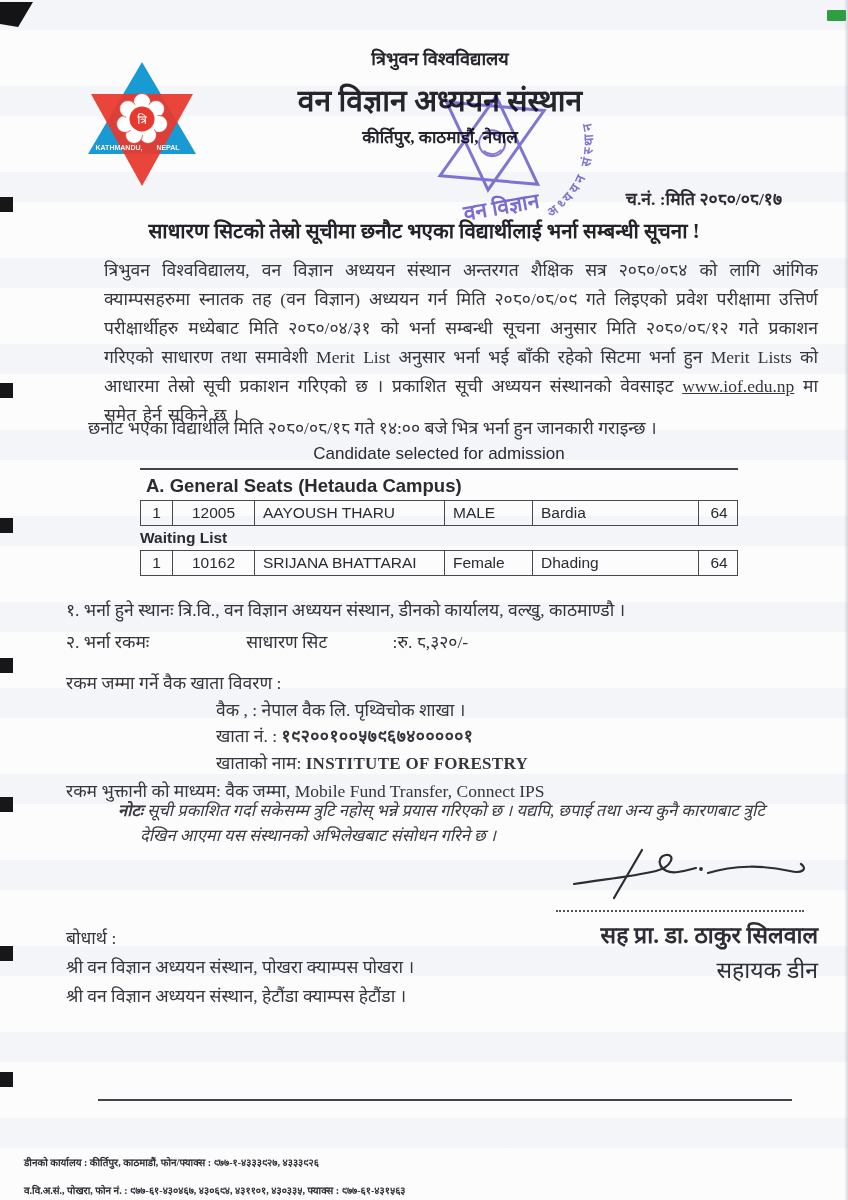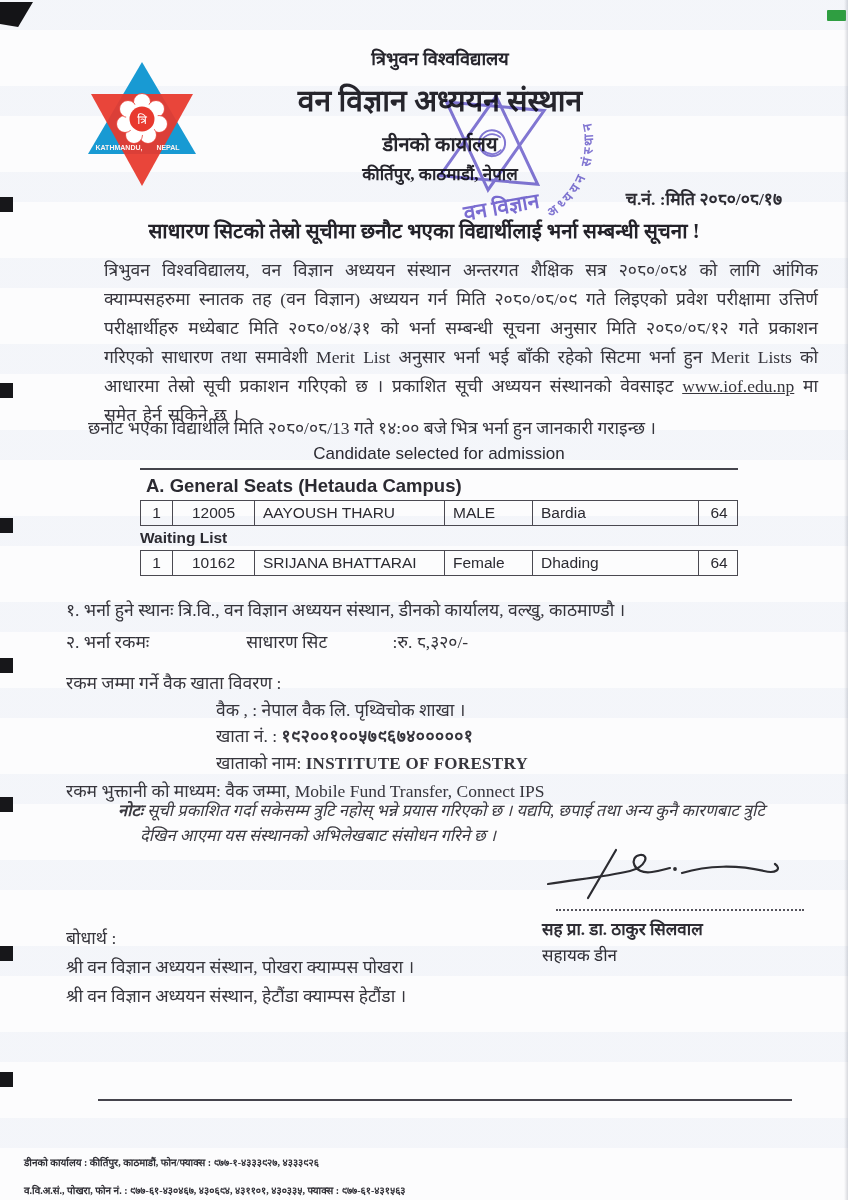--- a/index.html
+++ b/index.html
@@ -66,21 +66,21 @@
   .bank .ind{padding-left:150px;}
   .acct-num{font-weight:600;letter-spacing:.5px;}
   .acct-name{font-weight:700;font-size:17px;letter-spacing:.3px;}
   .payline{margin-top:1px;}
 
   .note{left:118px;top:798px;width:630px;font-size:16.5px;line-height:25px;
     font-style:italic;padding-left:22px;text-indent:-22px;color:#3a3940;}
   .note b{font-weight:700;}
 
   
-  .sig{left:542px;top:846px;width:276px;text-align:left;font-size:17px;color:#2e2d34;}
+  .sig{left:542px;top:846px;width:276px;text-align:right;font-size:23px;color:#2e2d34;}
   .sig-dots{width:248px;margin:0 auto;border-bottom:2.5px dotted #55545c;height:2px;}
   .sig-name{margin-top:6px;font-weight:600;}
   .sig-post{margin-top:3px;}
 
   .cc{left:66px;top:924px;width:600px;font-size:17.5px;line-height:29px;}
 
   
   .f-rule{left:98px;top:1099px;width:694px;border-top:2px solid #45444c;height:0;}
   .footer{left:24px;top:1105px;width:800px;text-align:left;font-size:10px;
     line-height:28px;font-weight:600;color:#2f2e35;margin-top:44px;}
@@ -121,21 +121,20 @@
         <text x="60" y="68" text-anchor="middle" font-size="12" fill="#ffffff" font-family="Liberation Serif, DejaVu Serif, serif">त्रि</text>
       </g>
       <text x="37" y="94" text-anchor="middle" font-size="7" font-weight="bold" fill="#fff2f0" font-family="Liberation Sans, DejaVu Sans, sans-serif">KATHMANDU,</text>
       <text x="86" y="94" text-anchor="middle" font-size="7" font-weight="bold" fill="#fff2f0" font-family="Liberation Sans, DejaVu Sans, sans-serif">NEPAL</text>
     </svg>
   </div>
 
   <div class="abs h-center">
     <div class="h-uni">त्रिभुवन विश्वविद्यालय</div>
     <div class="h-inst">वन विज्ञान अध्ययन संस्थान</div>
-    <div class="h-office">डीनको कार्यालय</div>
     <div class="h-addr">कीर्तिपुर, काठमाडौं, नेपाल</div>
   </div>
 
   <div class="abs stamp">
     <svg viewBox="0 0 210 145" width="210" height="145">
       <g stroke="#6455c9" fill="none" stroke-width="3">
         <polygon points="103,8 152,92 54,92" transform="rotate(8 103 55)"></polygon>
         <polygon points="103,102 54,18 152,18" transform="rotate(8 103 55)"></polygon>
         <circle cx="103" cy="55" r="13" stroke-width="2"></circle>
         <path d="M94 50 q9 -8 18 0 M94 62 q9 8 18 0" stroke-width="1.6"></path>
@@ -151,21 +150,21 @@
   <div class="abs refrow">
     <span>च.नं. :</span>
     <span>मिति २०८०/०८/१७</span>
   </div>
 
   <h1 class="abs subject">साधारण सिटको तेस्रो सूचीमा छनौट भएका विद्यार्थीलाई भर्ना सम्बन्धी सूचना !</h1>
 
   <p class="abs para1">
     <span>त्रिभुवन विश्वविद्यालय, वन विज्ञान अध्ययन संस्थान अन्तरगत शैक्षिक सत्र २०८०/०८४ को लागि आंगिक क्याम्पसहरुमा स्नातक तह (वन विज्ञान) अध्ययन गर्न मिति २०८०/०८/०९ गते लिइएको प्रवेश परीक्षामा उत्तिर्ण परीक्षार्थीहरु मध्येबाट मिति २०८०/०४/३१ को भर्ना सम्बन्धी सूचना अनुसार मिति २०८०/०८/१२ गते प्रकाशन गरिएको साधारण तथा समावेशी Merit List अनुसार भर्ना भई बाँकी रहेको सिटमा भर्ना हुन Merit Lists को आधारमा तेस्रो सूची प्रकाशन गरिएको छ । प्रकाशित सूची अध्ययन संस्थानको वेवसाइट </span><span class="doc-link">www.iof.edu.np</span><span> मा समेत हेर्न सकिने छ ।</span>
   </p>
-  <p class="abs para2">छनोट भएका विद्यार्थीले मिति २०८०/०८/13 गते १४:०० बजे भित्र भर्ना हुन जानकारी गराइन्छ ।</p>
+  <p class="abs para2">छनोट भएका विद्यार्थीले मिति २०८०/०८/१८ गते १४:०० बजे भित्र भर्ना हुन जानकारी गराइन्छ ।</p>
 
   <div class="abs tblock">
     <div class="t-title">Candidate selected for admission</div>
     <div class="t-section">A. General Seats (Hetauda Campus)</div>
 
     <div class="trow">
       <div class="c-sn">1</div>
       <div class="c-roll">12005</div>
       <div>               
           <span>AAYOUSH THARU</span>

